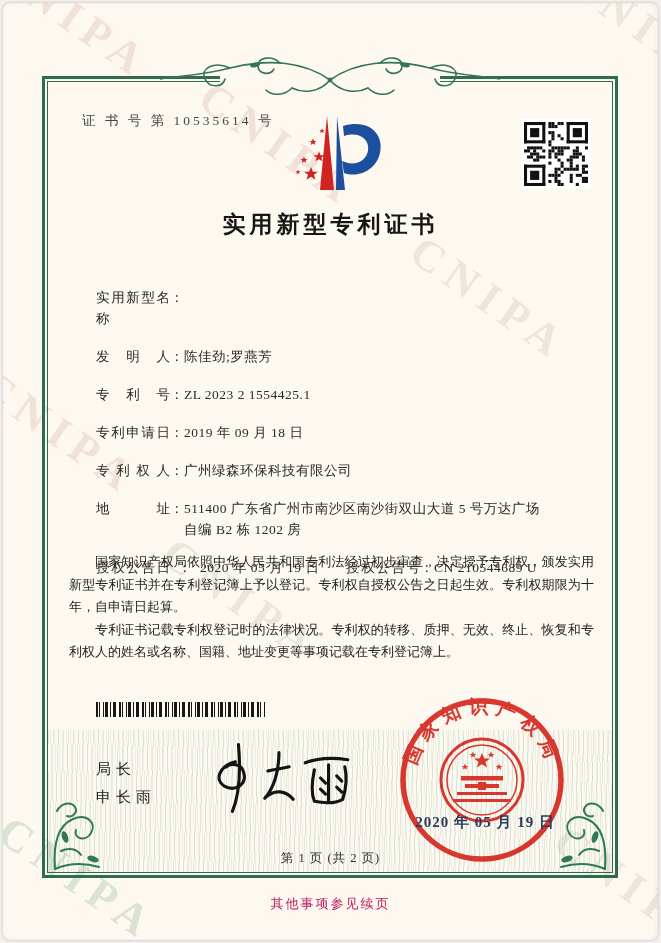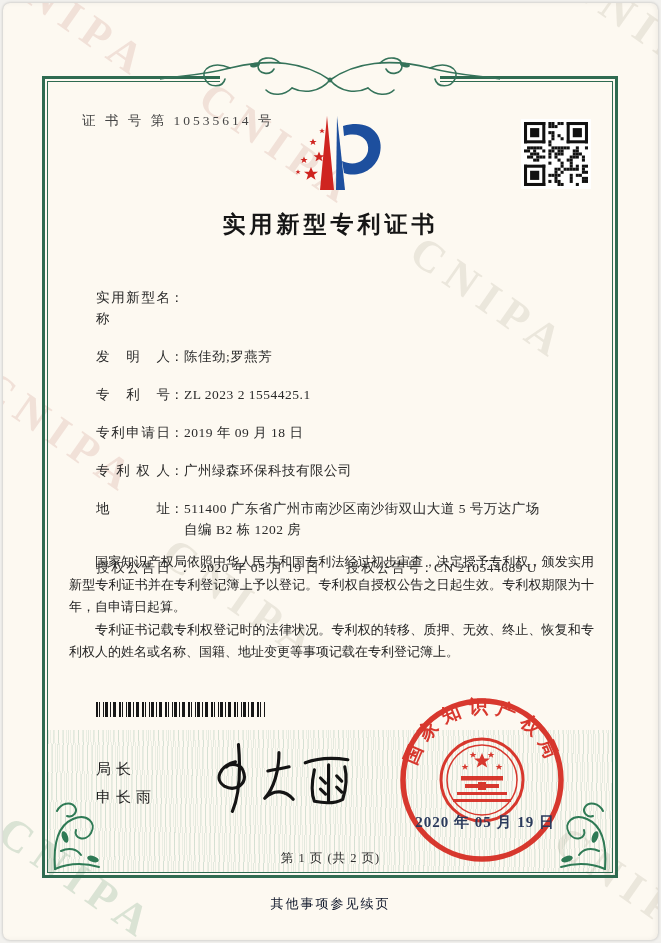--- a/index.html
+++ b/index.html
@@ -68,21 +68,21 @@
                font-size:15px; color:#1d1d1d; letter-spacing:5px; line-height:28px; }
   .sig-svg { position:absolute; left:198px; top:732px; width:162px; height:86px; }
 
   .seal { position:absolute; left:392px; top:690px; width:174px; height:174px; }
   .seal-date { position:absolute; left:394px; top:810px; width:176px; text-align:center;
                font-size:15px; letter-spacing:1px; color:#2b3a5c; font-weight:600; }
 
   .page-info { position:absolute; top:847px; left:0; width:100%; text-align:center;
                font-size:12.5px; letter-spacing:1px; color:#2d2d2d; }
   .note { position:absolute; top:892px; left:0; width:100%; text-align:center;
-          font-size:13px; letter-spacing:2px; color:#0f172a; }
+          font-size:13px; letter-spacing:2px; color:#be185d; }
 </style>
 </head>
 <body>
 
 <div class="paper">
 
   <span class="wm wm-pink" style="left:-22px;top:-12px;">CNIPA</span>
   <span class="wm wm-gray" style="left:552px;top:0px;">CNIPA</span>
   <span class="wm wm-pink" style="left:185px;top:116px;">CNIPA</span>
   <span class="wm wm-gray" style="left:396px;top:270px;">CNIPA</span>

